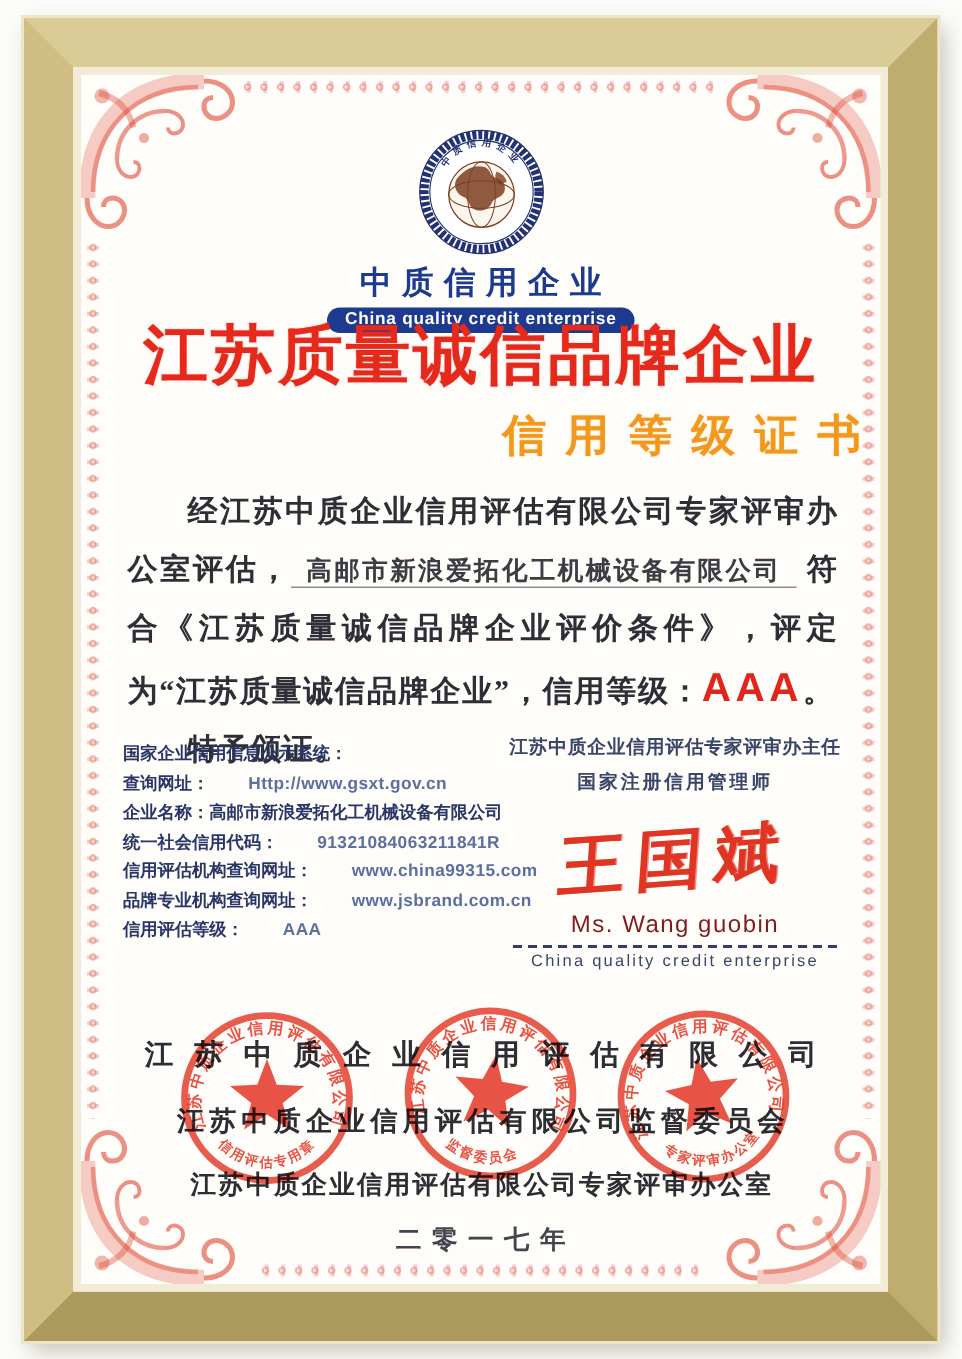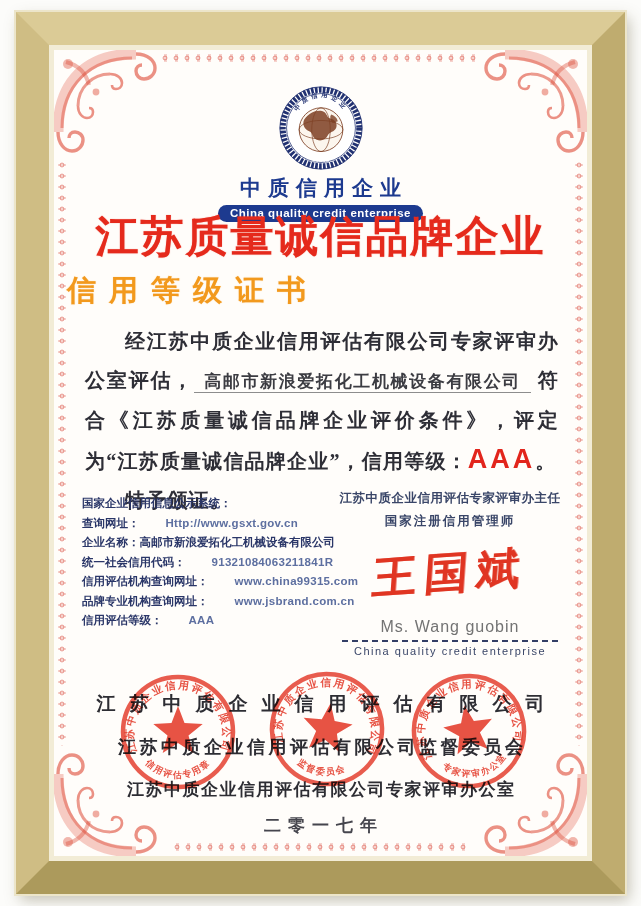--- a/index.html
+++ b/index.html
@@ -65,21 +65,21 @@
   }
 
   
   .title{
     position:absolute;left:0;right:0;top:158px;text-align:center;
     color:#e52a1c;font-size:43px;font-weight:700;letter-spacing:2px;
     font-family:"Liberation Serif","DejaVu Serif",serif;
     text-shadow:0 0 1px rgba(229,42,28,.6);
   }
   .subtitle{
-    position:absolute;left:0;right:0;top:221px;text-align:left;
+    position:absolute;left:0;right:0;top:221px;text-align:right;
     color:#f2991d;font-size:29px;font-weight:700;letter-spacing:13px;text-indent:13px;
     font-family:"Liberation Sans","DejaVu Sans",sans-serif;
     text-shadow:0 0 1px rgba(242,153,29,.6);
   }
 
   
   .body-text{
     position:absolute;left:31px;right:28px;top:272px;
     color:#2e2e36;font-size:20px;line-height:39px;font-weight:700;
     text-align:justify;letter-spacing:1.2px;
@@ -108,30 +108,30 @@
     color:#3a4668;font-family:"Liberation Sans","DejaVu Sans",sans-serif;
   }
   .appr-1{font-size:12.5px;font-weight:700;letter-spacing:.5px;white-space:nowrap;}
   .appr-2{font-size:12.5px;font-weight:700;margin-top:6px;letter-spacing:2px;}
   .signature{
     margin-top:14px;height:62px;color:#e03522;font-size:44px;font-weight:700;
     font-family:"Liberation Serif","DejaVu Serif",serif;
     transform:rotate(-4deg) skewX(-8deg);letter-spacing:8px;
     text-shadow:1px 0 0 rgba(224,53,34,.55);
   }
-  .name-en{margin-top:12px;font-size:16px;color:#737373;letter-spacing:1px;}
+  .name-en{margin-top:2px;font-size:16px;color:#7f1d1d;letter-spacing:1px;}
   .dash-line{margin:4px 10px 3px;border-top:2px dashed #333e66;}
   .org-en{font-size:11px;color:#3a4668;letter-spacing:1.5px;}
 
   
   .issuers{position:absolute;left:0;right:0;top:632px;text-align:center;color:#2d2d33;}
   .iss-1{font-size:19px;font-weight:700;letter-spacing:14px;text-indent:14px;line-height:44px;}
   .iss-2{font-size:18px;font-weight:700;letter-spacing:3.5px;text-indent:3.5px;line-height:43px;}
   .iss-3{font-size:17px;font-weight:700;letter-spacing:1.5px;text-indent:1.5px;line-height:42px;}
-  .iss-date{font-size:17px;font-weight:700;letter-spacing:7px;text-indent:7px;line-height:32px;color:#45454d;font-family:Liberation Mono, monospace;}
+  .iss-date{font-size:17px;font-weight:700;letter-spacing:7px;text-indent:7px;line-height:32px;color:#45454d;}
 
   
   .stamp{position:absolute;width:120px;height:120px;mix-blend-mode:multiply;opacity:.92;}
   .stamp.s1{left:64px;top:622px;}
   .stamp.s2{left:213px;top:619px;transform:rotate(8deg);}
   .stamp.s3{left:355px;top:621px;transform:rotate(-10deg);}
 
   .flourish-defs{position:absolute;width:0;height:0;}
 </style>
 </head>

